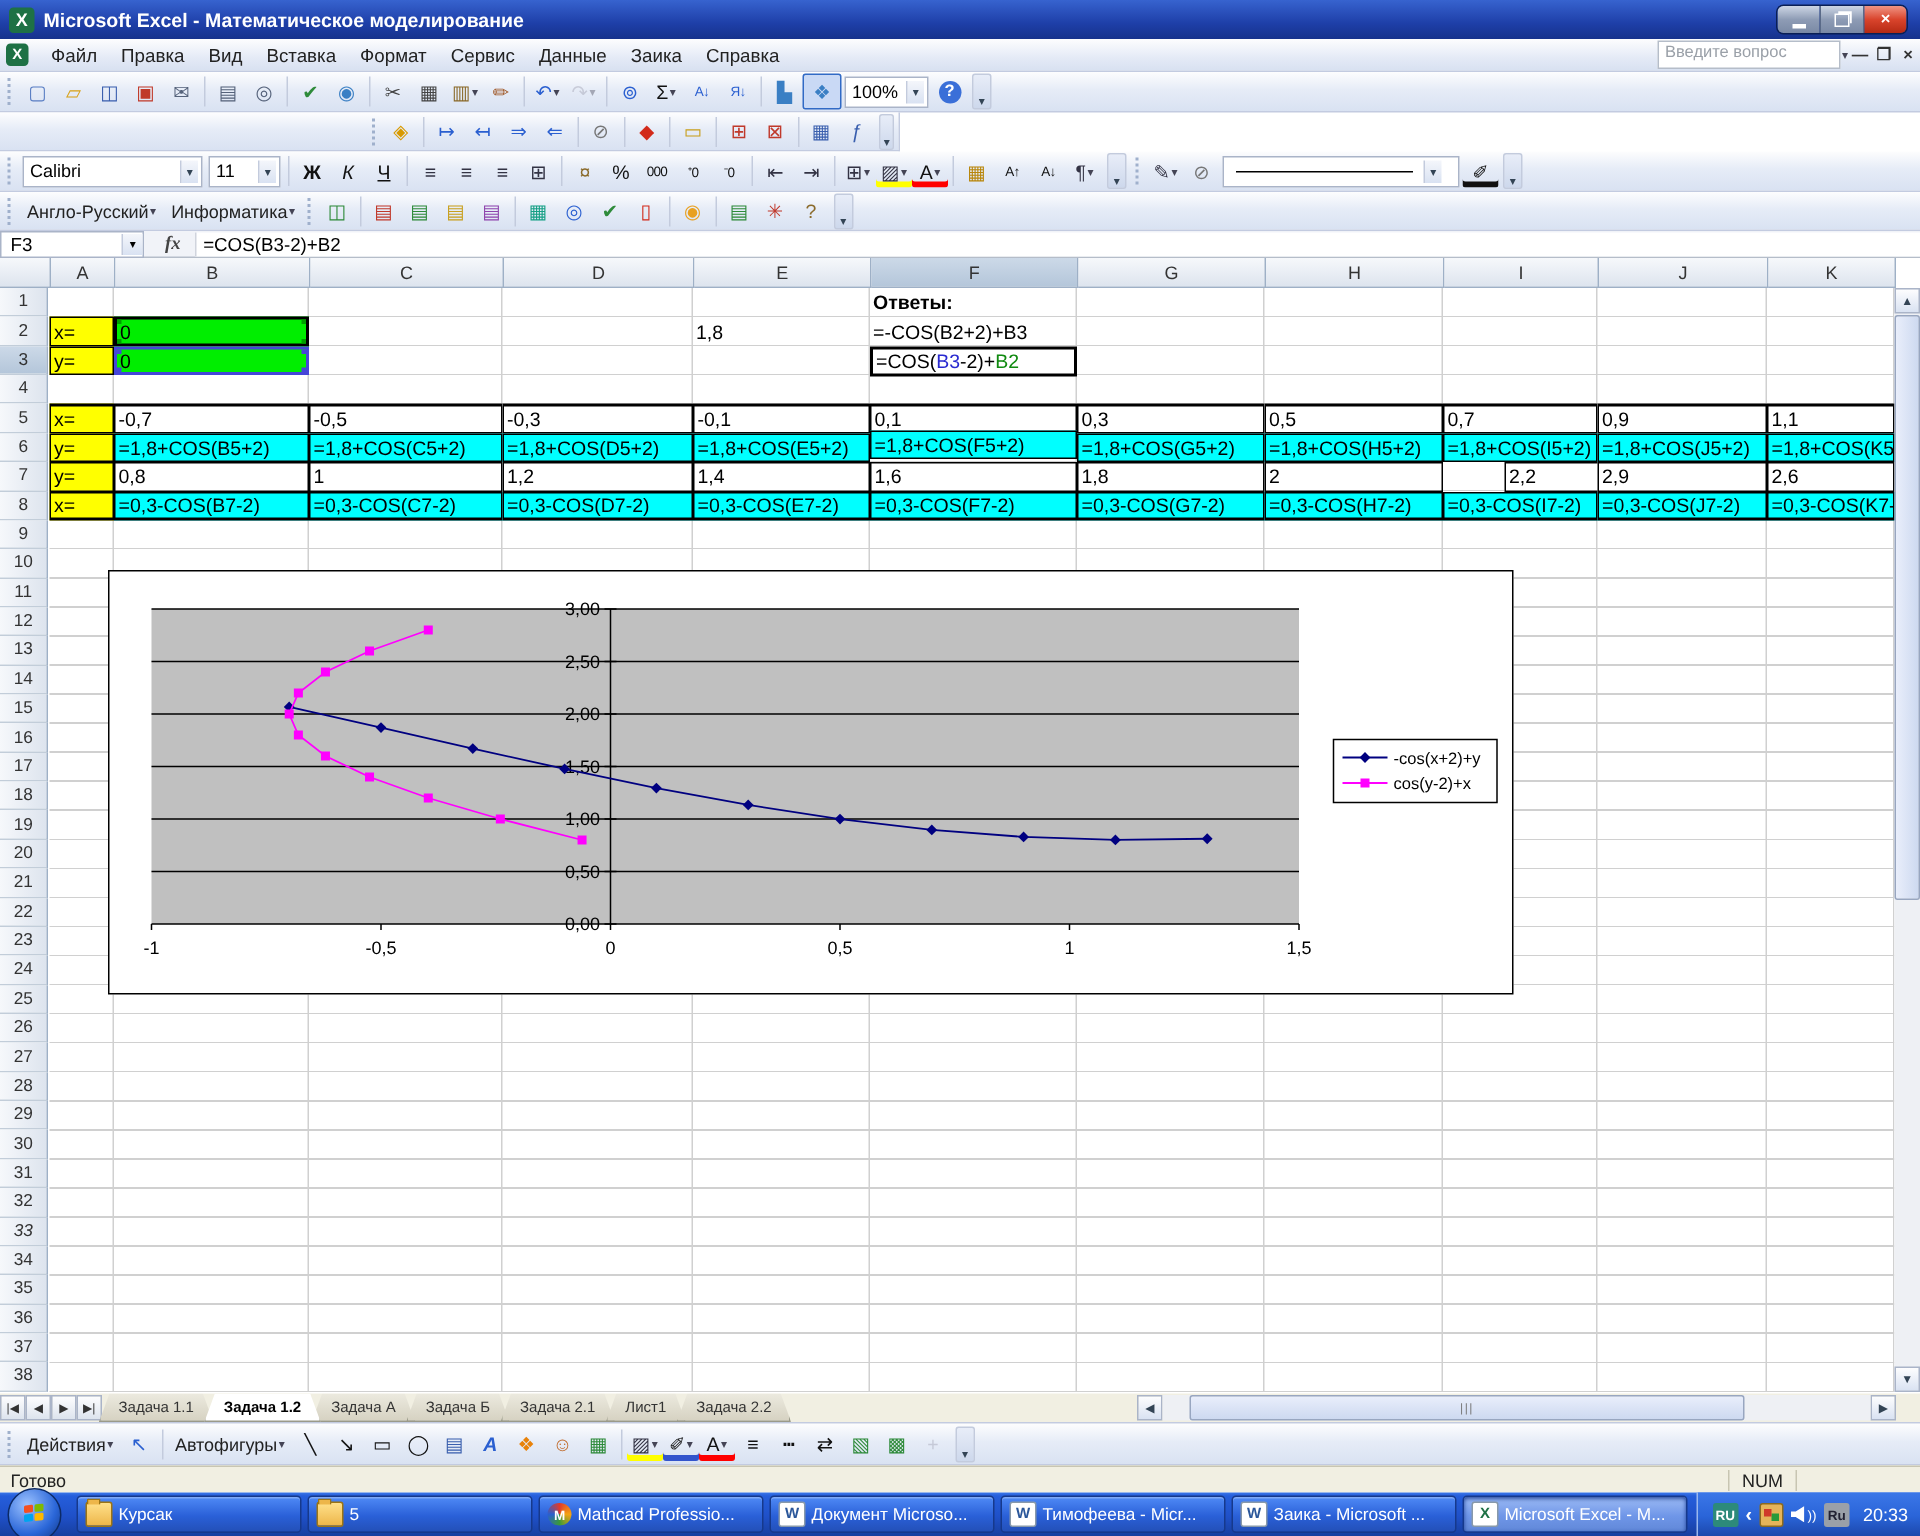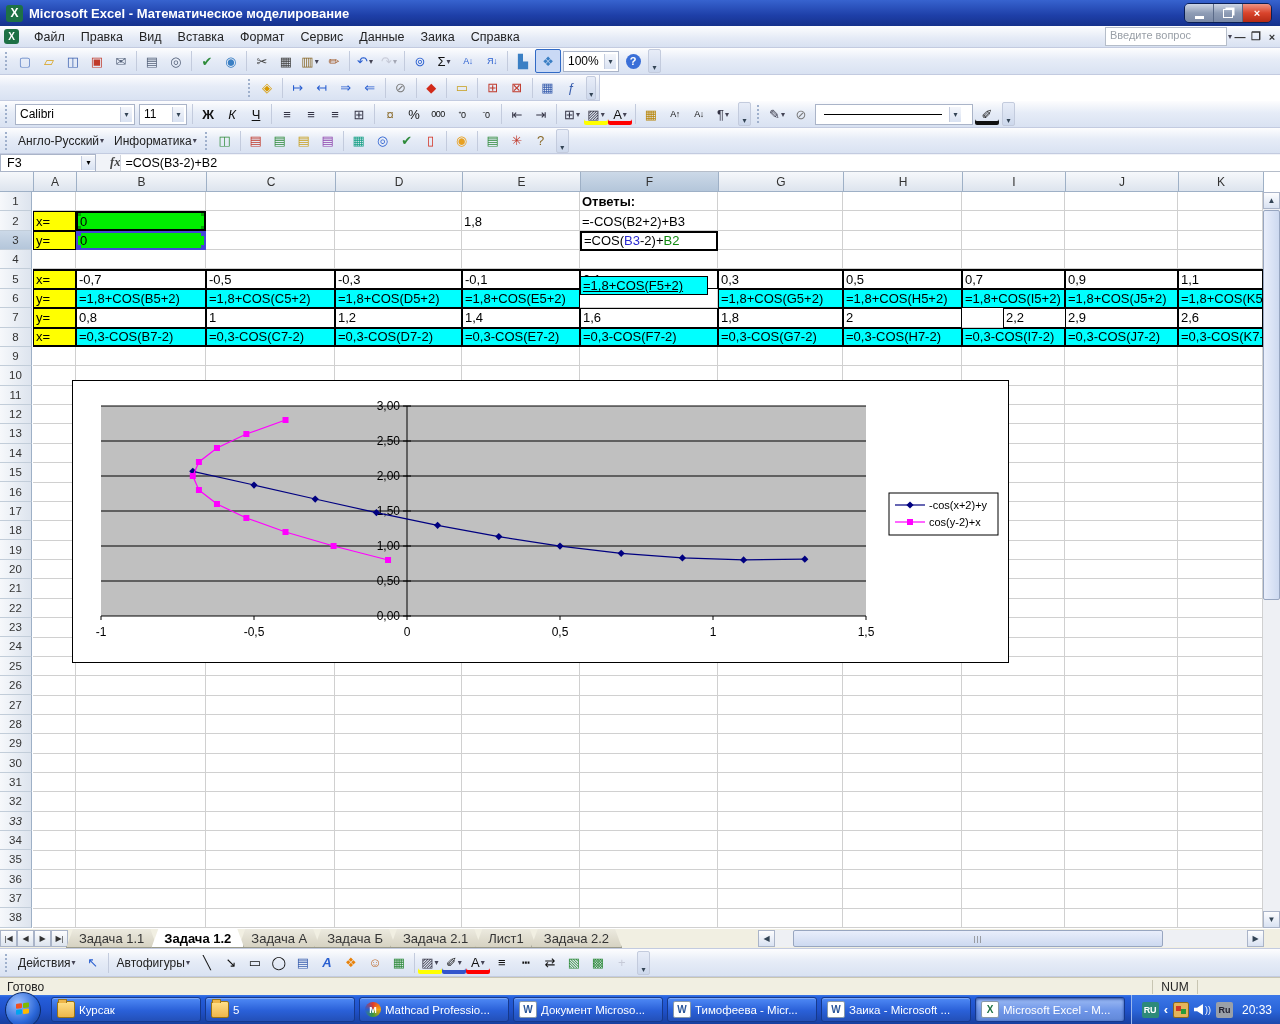--- a/index.html
+++ b/index.html
@@ -54,21 +54,21 @@
   .tblabel{font-size:12px;color:#222;padding:2px 5px;display:flex;align-items:center;white-space:nowrap}
   .tbend{width:11px;height:22px;display:flex;flex-direction:column;align-items:center;justify-content:flex-end;
     font-size:8px;color:#345;background:linear-gradient(#e8edf8,#cdd8ec);border:1px solid #c3cbdd;border-radius:2px;margin:0 3px}
   .b{font-weight:bold}.i{font-style:italic}.u{text-decoration:underline}
 
   
   #fbar{top:154px;height:18px;background:#f1f3f8;border-bottom:1px solid #b5bdc9;display:flex;align-items:center;font-size:12.5px}
   #namebox{width:88px;height:16px;background:#fff;border:1px solid #aab4c8;display:flex;align-items:center;padding-left:6px}
   #namebox .na{margin-left:auto;width:13px;height:14px;background:linear-gradient(#f4f6fb,#d9e2f2);
     border-left:1px solid #c3cbdd;font-size:8px;display:flex;align-items:center;justify-content:center}
-  #fxlab{font-style:italic;font-family:"Liberation Serif",serif;margin:0 0 0 14px;font-weight:bold;color:#444}
+  #fxlab{font-style:italic;font-family:"Liberation Serif",serif;margin:0 10px 0 14px;font-weight:bold;color:#444}
   #fval{background:#fff;flex:1;height:16px;border-left:1px solid #d0d4dd;padding-left:4px;display:flex;align-items:center}
 
   
   #grid{top:172px;height:756px;background:#fff}
   #colheaders{position:absolute;top:0;left:0;height:20px;display:flex}
   .chd{height:19px;border-right:1px solid #9eb0c6;border-bottom:1px solid #9eb0c6;
     background:linear-gradient(#f6f8fb,#dde4ee);font-size:12px;color:#333;
     display:flex;align-items:center;justify-content:center}
   .chd.hl,.rhd.hl{background:linear-gradient(#ccd9e8,#b4c6da)}
   #gridbody{position:absolute;top:20px;left:0;width:1263px;height:736px;overflow:hidden}
@@ -99,21 +99,21 @@
   .sbtn{width:17px;height:17px;background:linear-gradient(#fdfdfe,#d9e2f2);border:1px solid #aab4c8;
     box-sizing:border-box;font-size:8px;color:#345;display:flex;align-items:center;justify-content:center}
   #vthumb{position:absolute;top:18px;left:0;width:17px;height:390px;border:1px solid #98a6c0;
     background:linear-gradient(90deg,#e9eefb,#cdd9f0);border-radius:2px;box-sizing:border-box}
   #vdown{position:absolute;bottom:0}
 
   
   #tabsrow{top:928px;height:20px;background:#f1efe2;display:flex;align-items:center;border-top:1px solid #fff}
   .navb{width:17px;height:17px;background:linear-gradient(#fdfdfe,#dde4ee);border:1px solid #aab4c8;
     box-sizing:border-box;font-size:8px;display:flex;align-items:center;justify-content:center;color:#333}
-  .tab{height:18px;padding:0 12px;display:flex;align-items:center;font-size:13px;color:#333;
+  .tab{height:18px;padding:0 12px;display:flex;align-items:center;font-size:10px;color:#333;
     background:linear-gradient(#eceadf,#d6d2c2);border:1px solid #9a9a8a;border-top:none;
     clip-path:polygon(7px 0,calc(100% - 7px) 0,100% 100%,0 100%);margin-left:-6px}
   .tab.active{background:#fff;font-weight:bold;color:#000;z-index:3}
   #hscroll{position:absolute;left:758px;top:1px;width:506px;height:17px;display:flex;align-items:center}
   #htrack{position:relative;flex:1;height:17px;background:#eef0f4}
   #hthumb{position:absolute;left:18px;top:0;width:370px;height:17px;border:1px solid #98a6c0;
     background:linear-gradient(#e9eefb,#cdd9f0);border-radius:2px;box-sizing:border-box;
     display:flex;align-items:center;justify-content:center;font-size:8px;color:#777;letter-spacing:1px}
 
   
@@ -579,21 +579,21 @@
         <div class="cell tcell ttop" style="left: 685px; top: 77.48px; width: 125px; height: 19.37px; background: rgb(255, 255, 255);">0,3</div>
         <div class="cell tcell ttop" style="left: 810px; top: 77.48px; width: 119px; height: 19.37px; background: rgb(255, 255, 255);">0,5</div>
         <div class="cell tcell ttop" style="left: 929px; top: 77.48px; width: 103px; height: 19.37px; background: rgb(255, 255, 255);">0,7</div>
         <div class="cell tcell ttop" style="left: 1032px; top: 77.48px; width: 113px; height: 19.37px; background: rgb(255, 255, 255);">0,9</div>
         <div class="cell tcell ttop" style="left: 1145px; top: 77.48px; width: 85px; height: 19.37px; background: rgb(255, 255, 255);">1,1</div>
         <div class="cell ylab tcell" style="left: 0px; top: 96.85px; width: 43px; height: 19.37px;">y=</div>
         <div class="cell tcell" style="left: 43px; top: 96.85px; width: 130px; height: 19.37px; background: rgb(0, 255, 255);">=1,8+COS(B5+2)</div>
         <div class="cell tcell" style="left: 173px; top: 96.85px; width: 129px; height: 19.37px; background: rgb(0, 255, 255);">=1,8+COS(C5+2)</div>
         <div class="cell tcell" style="left: 302px; top: 96.85px; width: 127px; height: 19.37px; background: rgb(0, 255, 255);">=1,8+COS(D5+2)</div>
         <div class="cell tcell" style="left: 429px; top: 96.85px; width: 118px; height: 19.37px; background: rgb(0, 255, 255);">=1,8+COS(E5+2)</div>
-        <div class="cell tcell" style="left: 547px; top: 84px; width: 128px; height: 19.37px; background: rgb(0, 255, 255); text-decoration: underline;">=1,8+COS(F5+2)</div>
+        <div class="cell tcell" style="left: 547px; top: 95px; width: 138px; height: 19.37px; background: rgb(0, 255, 255);">=1,8+COS(F5+2)</div>
         <div class="cell tcell" style="left: 685px; top: 96.85px; width: 125px; height: 19.37px; background: rgb(0, 255, 255);">=1,8+COS(G5+2)</div>
         <div class="cell tcell" style="left: 810px; top: 96.85px; width: 119px; height: 19.37px; background: rgb(0, 255, 255);">=1,8+COS(H5+2)</div>
         <div class="cell tcell" style="left: 929px; top: 96.85px; width: 103px; height: 19.37px; background: rgb(0, 255, 255);">=1,8+COS(I5+2)</div>
         <div class="cell tcell" style="left: 1032px; top: 96.85px; width: 113px; height: 19.37px; background: rgb(0, 255, 255);">=1,8+COS(J5+2)</div>
         <div class="cell tcell" style="left: 1145px; top: 96.85px; width: 85px; height: 19.37px; background: rgb(0, 255, 255);">=1,8+COS(K5+2)</div>
         <div class="cell ylab tcell" style="left: 0px; top: 116.22px; width: 43px; height: 19.37px;">y=</div>
         <div class="cell tcell" style="left: 43px; top: 116.22px; width: 130px; height: 19.37px; background: rgb(255, 255, 255);">0,8</div>
         <div class="cell tcell" style="left: 173px; top: 116.22px; width: 129px; height: 19.37px; background: rgb(255, 255, 255);">1</div>
         <div class="cell tcell" style="left: 302px; top: 116.22px; width: 127px; height: 19.37px; background: rgb(255, 255, 255);">1,2</div>
         <div class="cell tcell" style="left: 429px; top: 116.22px; width: 118px; height: 19.37px; background: rgb(255, 255, 255);">1,4</div>

